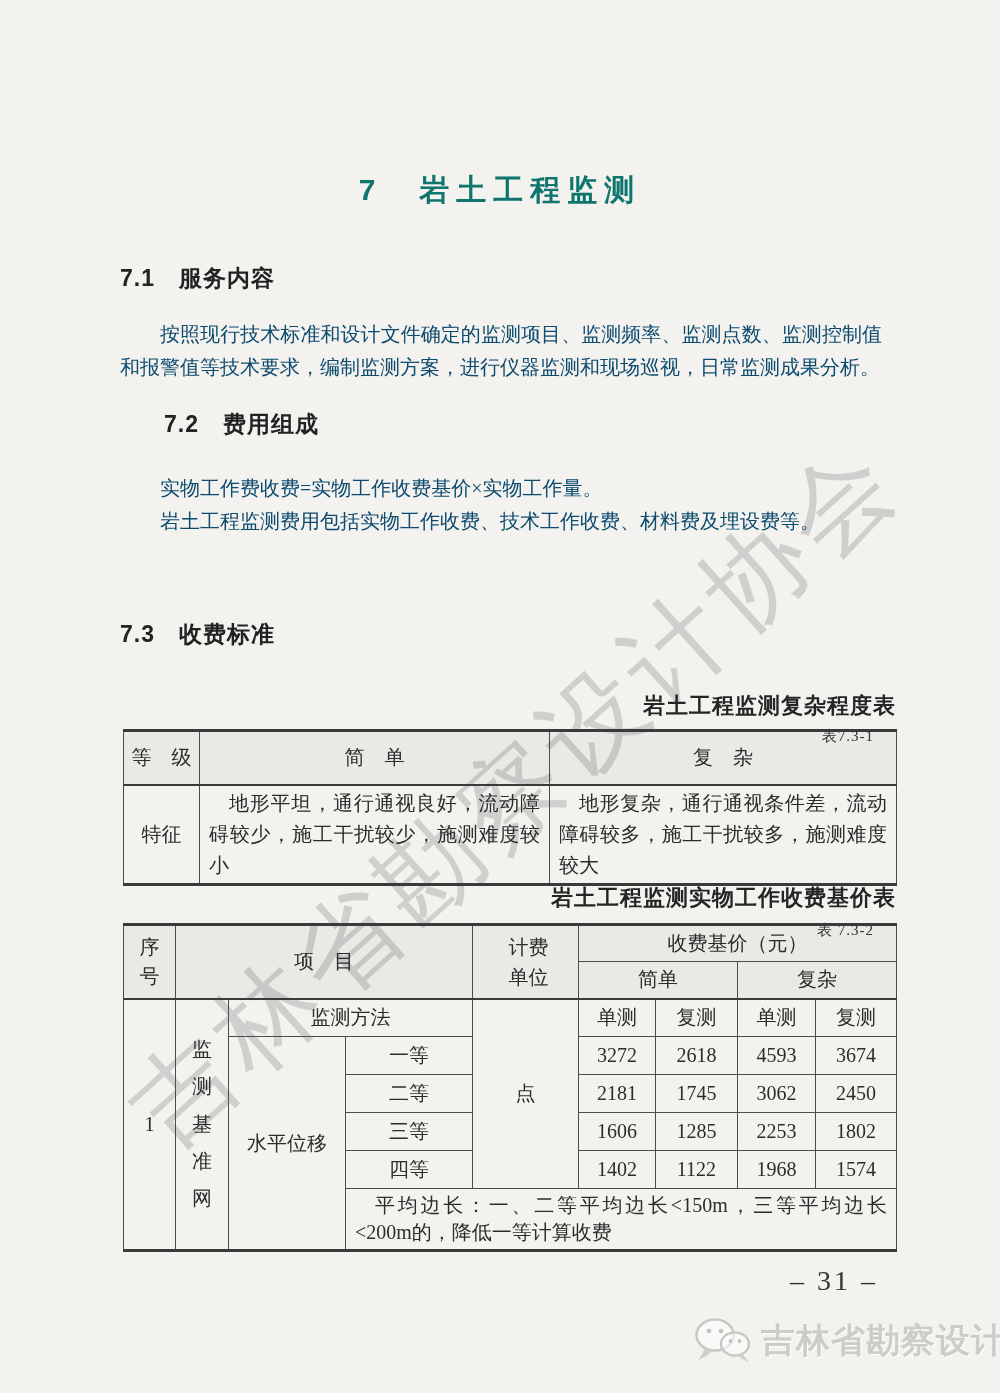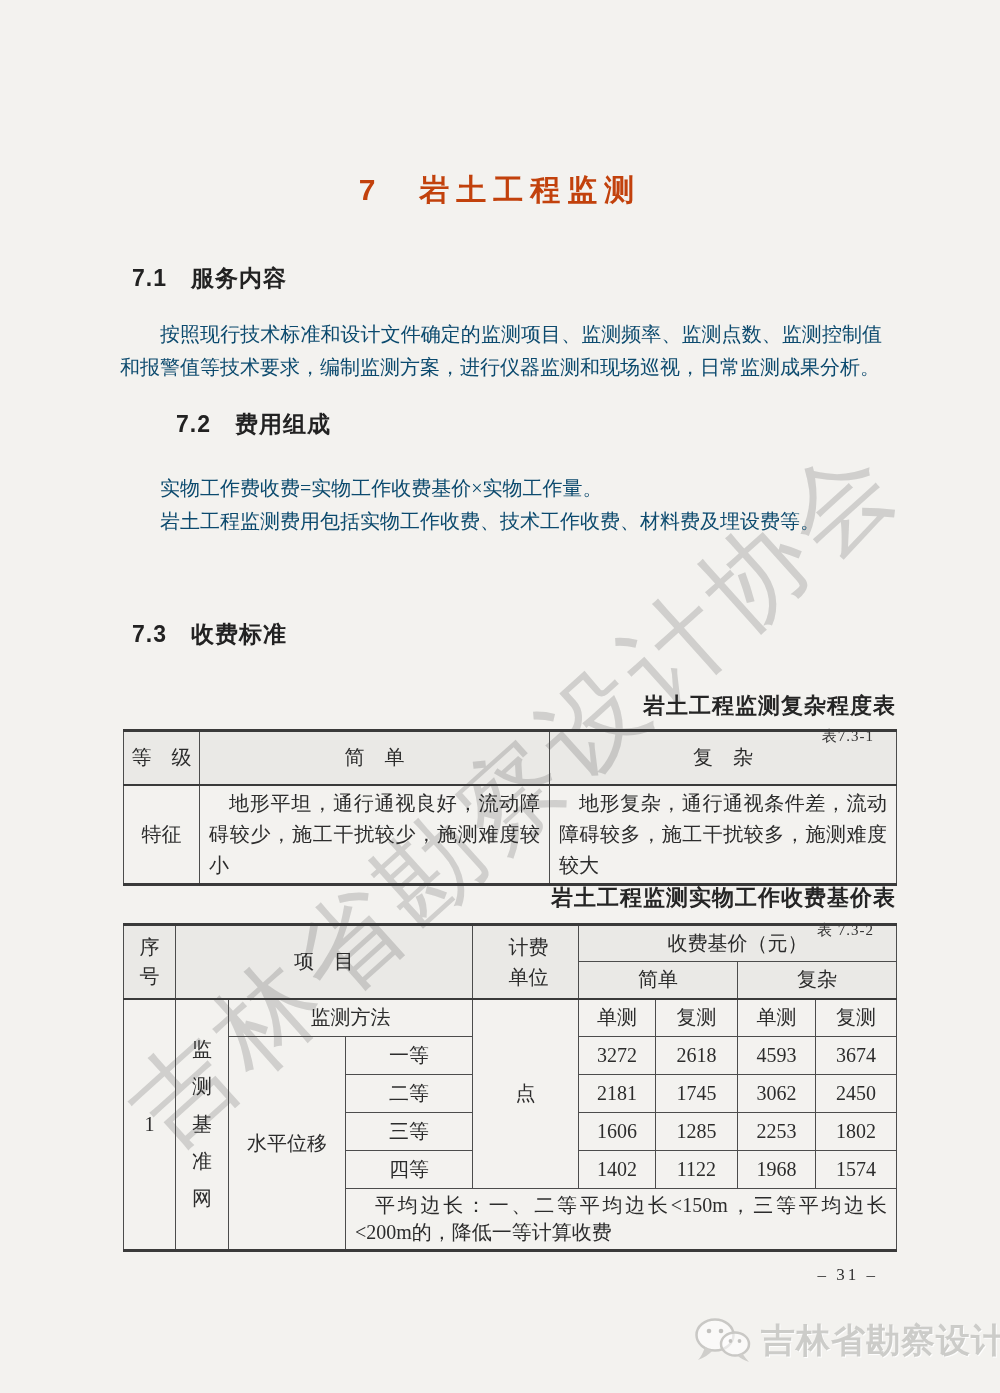--- a/index.html
+++ b/index.html
@@ -26,24 +26,24 @@
     z-index:0;
     pointer-events:none;
   }
   .content { position:relative; z-index:1; }
   
   .chapter-title {
     position:absolute; top:170px; left:0; width:100%;
     text-align:center;
     font-family:"Liberation Sans", sans-serif;
     font-weight:bold; font-size:30px; letter-spacing:7px;
-    color:#c2410c;
+    color:#0f766e;
   }
   .sec-heading {
-    position:absolute; left:132px;
+    position:absolute; left:120px;
     font-family:"Liberation Sans", sans-serif;
     font-weight:bold; font-size:23px; letter-spacing:1px;
     color:#222;
   }
   #h71 { top:263px; } #h72 { top:409px;margin-left:44px; } #h73 { top:619px; }
   
   .para-block {
     position:absolute; left:120px; width:762px;
     font-size:20px; line-height:33px;
     text-align:justify; color:#0c4a6e;
@@ -105,21 +105,21 @@
     display:inline-block; width:2.3em;
     word-break:break-all; line-height:1.5;text-align:right;
   }
   .v-text {
     display:inline-block; width:1.1em;
     word-break:break-all; line-height:1.87;
   }
   
   .page-number {
     position:absolute; top:1265px; right:122px;
-    font-size:17px; letter-spacing:3px; color:#333;
+    font-size:28px; letter-spacing:3px; color:#333;
   }
   .footer-brand {
     position:absolute; left:694px; top:1315px;
     display:flex; align-items:center; gap:9px;
   }
   .footer-text {
     font-family:"Liberation Sans", sans-serif;
     font-weight:bold; font-size:34px; letter-spacing:1px;
     color:#ccccc9;
     text-shadow:1px 1px 0 rgba(255,255,255,0.9);

